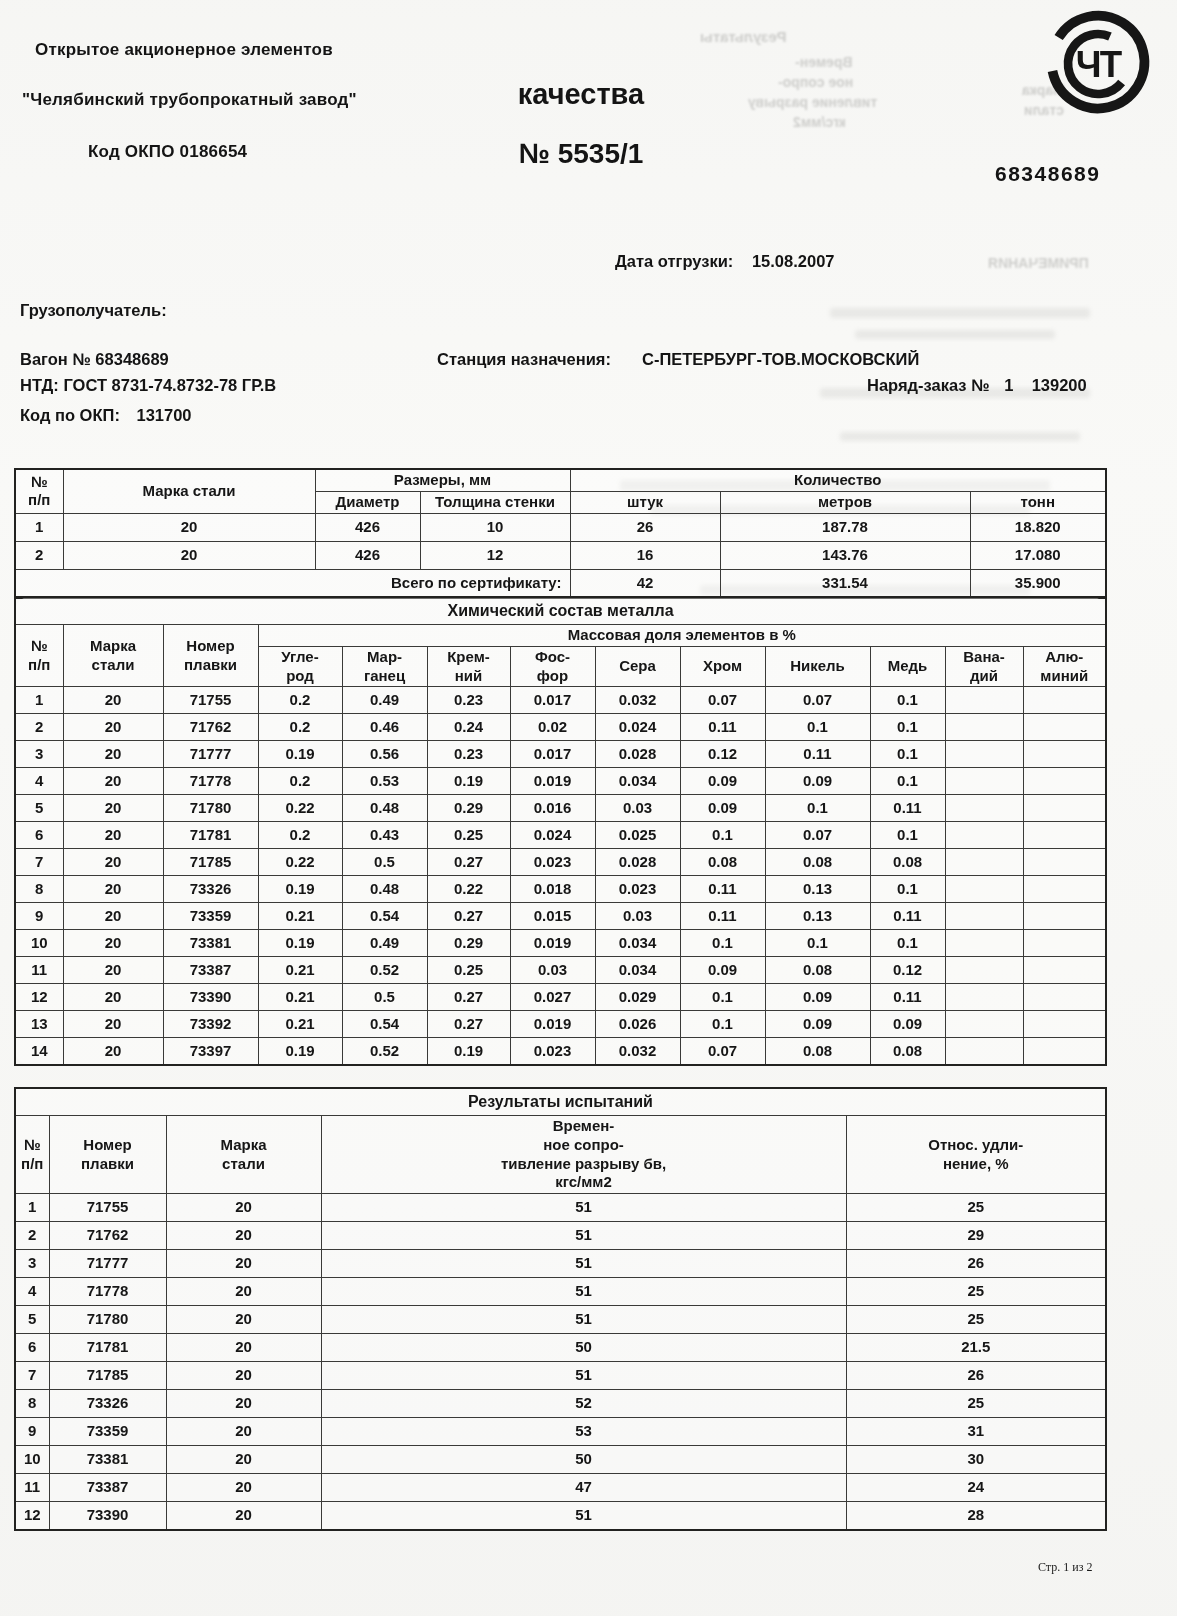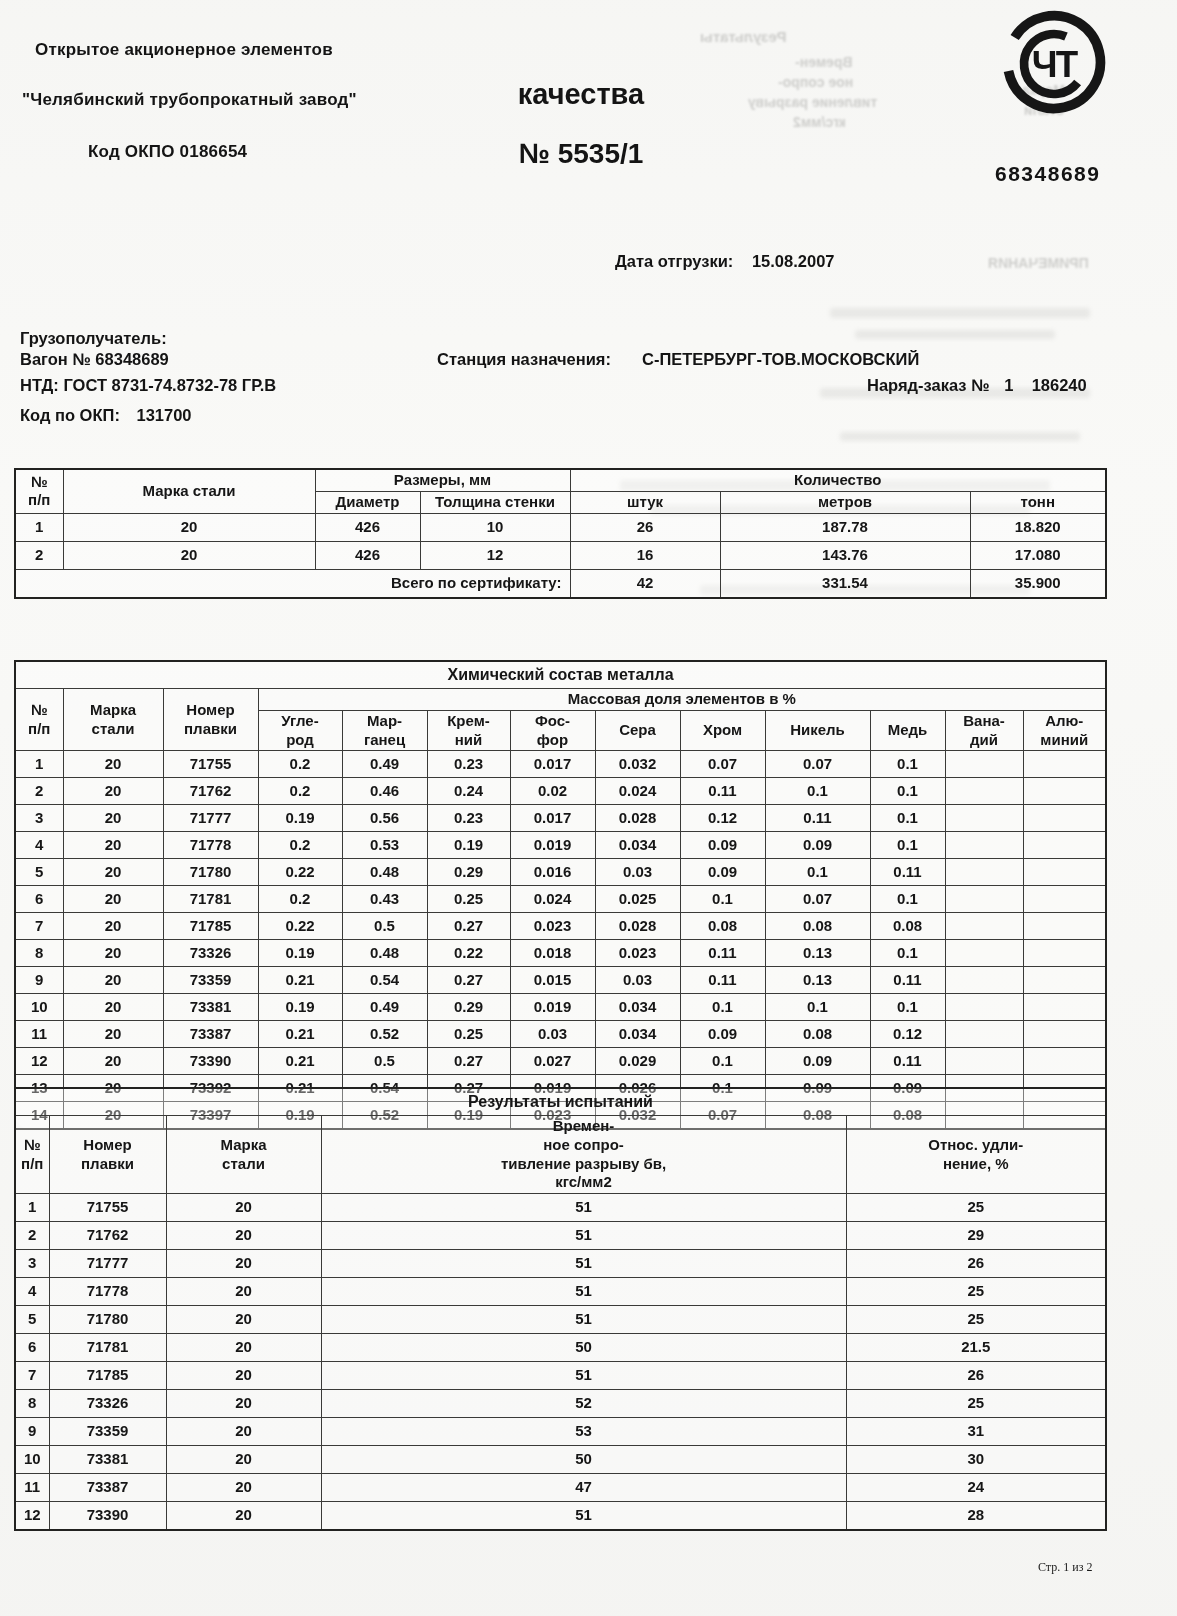--- a/index.html
+++ b/index.html
@@ -46,21 +46,21 @@
   .ghost {
     position:absolute; transform:scaleX(-1);
     color:#6f6f6c; opacity:.30; filter:blur(1px);
     font-weight:bold; white-space:nowrap;
   }
   .smudge {
     position:absolute; background:#8e8e8a; opacity:.14;
     filter:blur(2px); border-radius:3px;
   }
   .footer-page { font-family:"Liberation Serif", serif; font-size:12px; color:#1a1a1a; }
-  .logo-wrap { left:996px; top:4px; width:116px; height:120px; }
+  .logo-wrap { left:1040px; top:4px; width:116px; height:120px; }
 </style>
 </head>
 <body>
 
 <div class="page">
 
   <span class="ghost abs" style="left:700px; top:28px; font-size:15px;">Результаты</span>
   <span class="ghost abs" style="left:795px; top:54px; font-size:14px;">Времен-</span>
   <span class="ghost abs" style="left:778px; top:74px; font-size:14px;">ное сопро-</span>
   <span class="ghost abs" style="left:748px; top:94px; font-size:14px;">тивление разрыву</span>
@@ -92,30 +92,30 @@
       <text x="60" y="73" text-anchor="middle" font-family="Liberation Sans, sans-serif" font-size="38" font-weight="bold" fill="#161616" letter-spacing="-2">ЧТ</text>
     </svg>
   </div>
   <div class="abs big-number" style="left:995px; top:162px;">68348689</div>
 
   <div class="abs info" style="left:615px; top:252px;">
     <span>Дата отгрузки:</span>
     <span class="val" style="margin-left:14px;">15.08.2007</span>
   </div>
 
-  <div class="abs info" style="left:20px; top:301px;margin-top:28px;">Грузополучатель:</div>
+  <div class="abs info" style="left:20px; top:301px;">Грузополучатель:</div>
 
   <div class="abs info" style="left:20px; top:350px;">Вагон № 68348689</div>
   <div class="abs info" style="left:437px; top:350px;">Станция назначения:</div>
   <div class="abs info" style="left:642px; top:350px;">С-ПЕТЕРБУРГ-ТОВ.МОСКОВСКИЙ</div>
 
   <div class="abs info" style="left:20px; top:376px;">НТД: ГОСТ 8731-74.8732-78 ГР.В</div>
   <div class="abs info" style="left:867px; top:376px;">
     <span>Наряд-заказ №</span>
-    <span class="val pre" style="margin-left:10px;">1    186240</span>
+    <span class="val pre" style="margin-left:10px;">1    139200</span>
   </div>
 
 
   <div class="abs info" style="left:20px; top:406px;">
     <span>Код по ОКП:</span>
     <span class="val" style="margin-left:12px;">131700</span>
   </div>
 
   <table class="doc-table sizes abs" style="left:14px; top:468px; width:1091px;">
     <colgroup>
@@ -166,21 +166,21 @@
     <tbody>
       <tr>
         <td colspan="4" class="total-label">Всего по сертификату:</td>
         <td>42</td>
         <td>331.54</td>
         <td>35.900</td>
       </tr>
     </tbody>
   </table>
 
-  <table class="doc-table chem abs" style="left:14px; top:660px; width:1091px;border-radius:18px;">
+  <table class="doc-table chem abs" style="left:14px; top:596px; width:1091px;border-radius:18px;">
     <colgroup>
       <col style="width:48px">
         <col style="width:100px">
         <col style="width:95px">
       <col style="width:84px">
         <col style="width:85px">
         <col style="width:83px">
         <col style="width:85px">
       <col style="width:85px">
         <col style="width:85px">

